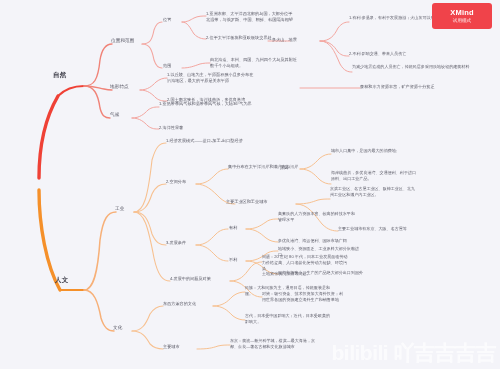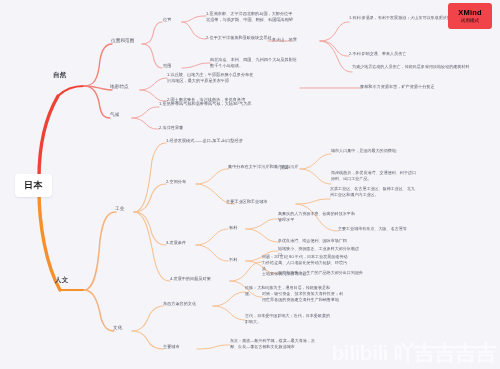--- a/index.html
+++ b/index.html
@@ -24,22 +24,22 @@
   .lvl2{font-size:4.6px;color:#4a4a58;letter-spacing:.1px;}
   .lvl3{font-size:4.1px;color:#53535f;line-height:1.45;letter-spacing:.05px;}
   .lvl4{font-size:4.0px;color:#5a5a66;line-height:1.45;letter-spacing:.05px;}
 
   
   .leaf{padding-bottom:1px;}
 
   
   .badge{
     position:absolute;right:8px;top:3px;
-    width:44px;height:26px;border-radius:3px;
-    background:#f0434a;color:#000000;text-align:center;
+    width:60px;height:26px;border-radius:3px;
+    background:#f0434a;color:#ffffff;text-align:center;
     display:flex;flex-direction:column;align-items:center;justify-content:center;
     line-height:1.1;
   }
   .badge .b1{font-size:7.5px;font-weight:bold;letter-spacing:.2px;}
   .badge .b2{font-size:4.6px;opacity:.95;margin-top:1px;}
 
   
   .watermark{
     position:absolute;right:4px;bottom:2px;
     font-size:21px;font-weight:bold;color:#ffffff;opacity:.72;
@@ -111,21 +111,20 @@
       <path d="M230,281 C240,281 244,286 250,292 C254,296 258,297 262,297" stroke="#f7c191" stroke-width="1"></path>
 
       <path d="M132,331 C142,331 146,324 150,314 C154,308 158,306 163,306" stroke="#f7c191" stroke-width="1.1"></path>
       <path d="M132,331 C142,331 146,337 150,344 C154,348 158,349 163,349" stroke="#f7c191" stroke-width="1.1"></path>
       <path d="M213,306 C223,306 227,302 233,296 C237,293 241,292 245,292" stroke="#f7c191" stroke-width="1"></path>
       <path d="M213,306 C223,306 227,310 233,316 C237,319 241,320 245,320" stroke="#f7c191" stroke-width="1"></path>
       <path d="M197,349 C208,349 212,348 218,346 C222,345 226,345 230,345" stroke="#f7c191" stroke-width="1"></path>
     </g>
   </svg>
 
-  <div class="node root" style="left:15px;top:174px;">日本</div>
 
   <div class="node lvl1" style="left:53px;top:71px;">自然</div>
 
   <div class="node lvl2" style="left:111px;top:38px;">位置和范围</div>
   <div class="node lvl2" style="left:110px;top:84px;">地形特点</div>
   <div class="node lvl2" style="left:110px;top:112px;">气候</div>
 
   <div class="node lvl3" style="left:163px;top:17px;">位置</div>
   <div class="node lvl3" style="left:163px;top:63px;">范围</div>
 

